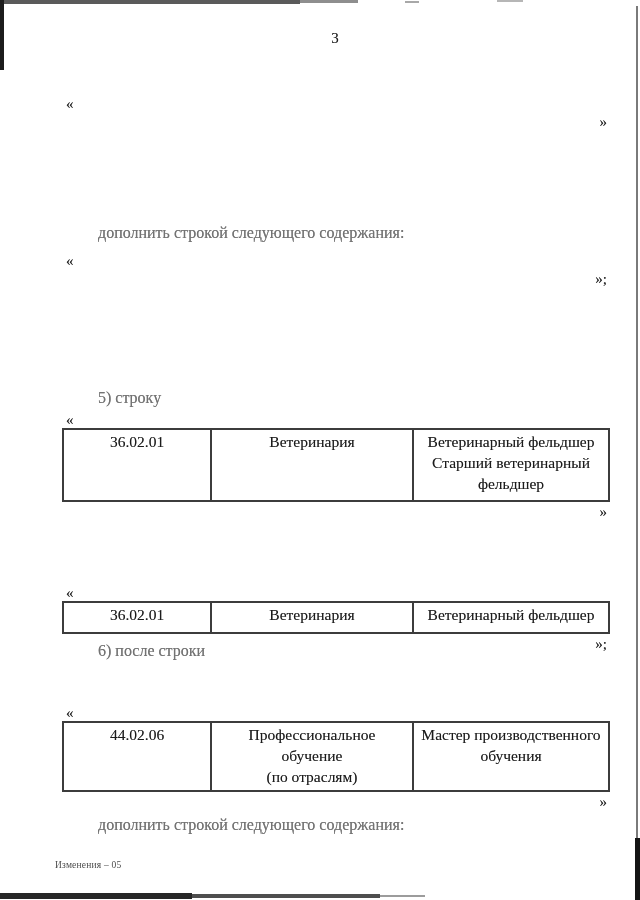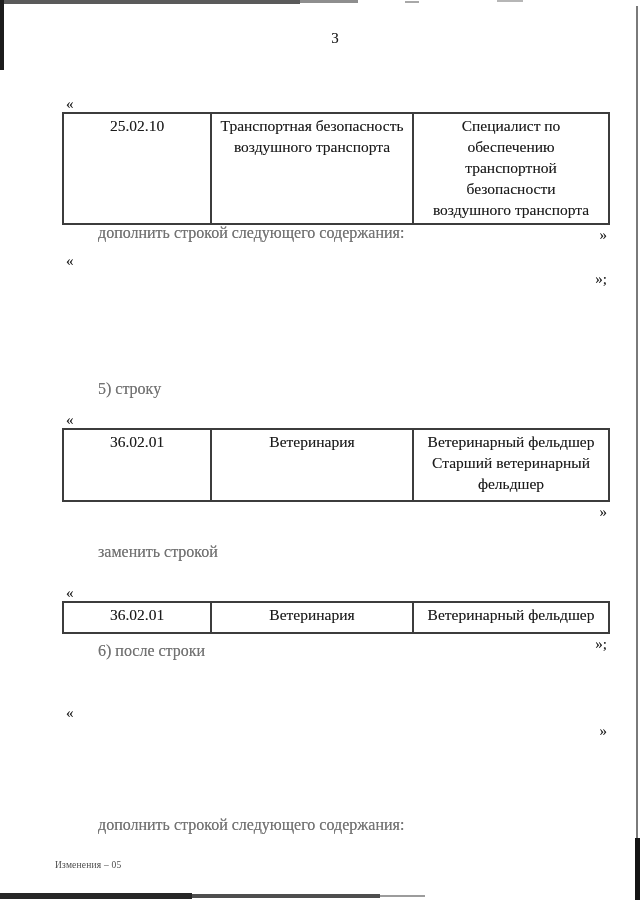--- a/index.html
+++ b/index.html
@@ -76,46 +76,29 @@
   <div class="artifact edge-right-line"></div>
   <div class="artifact edge-right-bar"></div>
   <div class="artifact edge-bottom-1"></div>
   <div class="artifact edge-bottom-2"></div>
   <div class="artifact edge-bottom-3"></div>
 
   <div class="pageno">3</div>
 
   <section class="section" style="top:96px">
     <div class="qopen">«</div>
-    <table class="doc-table h-tall">
-      <colgroup>
-          <col style="width:148px">
-          <col style="width:202px">
-          <col style="width:196px">
-        </colgroup>
-      <tbody>
-        <tr>
-          <td>25.02.10</td>
-          <td>Транспортная безопасность
-воздушного транспорта</td>
-          <td>Специалист по обеспечению
-транспортной безопасности
-воздушного транспорта</td>
-        </tr>
-      </tbody>
-    </table>
     <div class="qclose">»</div>
   </section>
   <p class="para" style="top:223px">дополнить строкой следующего содержания:</p>
 
   <section class="section" style="top:253px">
     <div class="qopen">«</div>
     <div class="qclose">»;</div>
   </section>
-  <p class="para" style="top:379px">5) строку</p>
+  <p class="para" style="top:388px">5) строку</p>
 
   <section class="section" style="top:412px">
     <div class="qopen">«</div>
     <table class="doc-table h-tall">
       <colgroup>
           <col style="width:148px">
           <col style="width:202px">
           <col style="width:196px">
         </colgroup>
       <tbody>
@@ -123,21 +106,20 @@
           <td>36.02.01</td>
           <td>Ветеринария</td>
           <td>Ветеринарный фельдшер
 Старший ветеринарный
 фельдшер</td>
         </tr>
       </tbody>
     </table>
     <div class="qclose">»</div>
   </section>
-  <p class="para" style="top:542px">заменить строкой</p>
 
   <section class="section" style="top:585px">
     <div class="qopen">«</div>
     <table class="doc-table h-short">
       <colgroup>
           <col style="width:148px">
           <col style="width:202px">
           <col style="width:196px">
         </colgroup>
       <tbody>
@@ -147,19 +129,35 @@
           <td>Ветеринарный фельдшер</td>
         </tr>
       </tbody>
     </table>
     <div class="qclose">»;</div>
   </section>
   <p class="para" style="top:641px">6) после строки</p>
 
   <section class="section" style="top:705px">
     <div class="qopen">«</div>
+    <table class="doc-table h-mid">
+      <colgroup>
+          <col style="width:148px">
+          <col style="width:202px">
+          <col style="width:196px">
+        </colgroup>
+      <tbody>
+        <tr>
+          <td>44.02.06</td>
+          <td>Профессиональное обучение
+(по отраслям)</td>
+          <td>Мастер производственного
+обучения</td>
+        </tr>
+      </tbody>
+    </table>
     <div class="qclose">»</div>
   </section>
   <p class="para" style="top:815px">дополнить строкой следующего содержания:</p>
 
   <div class="footer-note">Изменения – 05</div>
 
 </div>
 
 </body></html>

